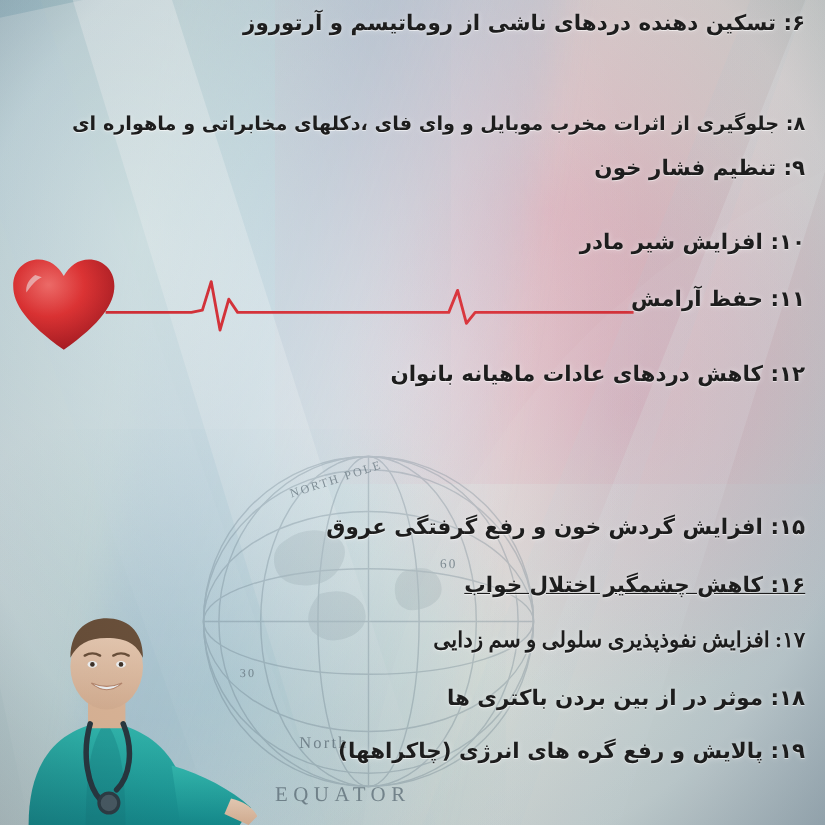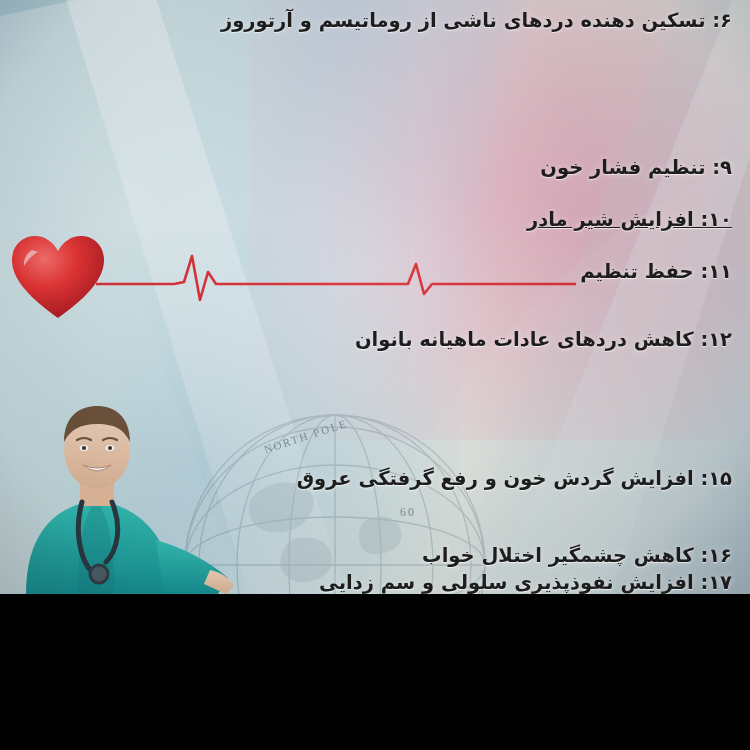--- a/index.html
+++ b/index.html
@@ -3,21 +3,21 @@
 <meta charset="utf-8">
 <style>
   html, body {
     margin: 0;
     padding: 0;
     background: #000;
   }
   #poster {
     position: relative;
     width: 750px;
-    height: 594px;
+    height: 750px;
     overflow: hidden;
     font-family: "DejaVu Sans", sans-serif;
     background: #f0abfc;
   }
 
   
   .bg-base {
     position: absolute;
     inset: 0;
     background:
@@ -254,22 +254,25 @@
 
     <path d="M78,138 C70,166 76,196 88,208" stroke="#24323a" stroke-width="5" fill="none" stroke-linecap="round"></path>
     <path d="M108,138 C118,162 114,186 102,198" stroke="#24323a" stroke-width="5" fill="none" stroke-linecap="round"></path>
     <circle cx="95" cy="210" r="9" fill="#4a5a63" stroke="#2b3840" stroke-width="3"></circle>
   </svg>
 
   <div class="bg-vignette"></div>
 
   <div class="list">
     <div class="line" style="top:10px;">۶: تسکین دهنده دردهای ناشی از روماتیسم و آرتوروز</div>
-    <div class="line" style="top:157px;">۹: تنظیم فشار خون</div>
-    <div class="line" style="top:209px;text-decoration:underline;">۱۰: افزایش شیر مادر</div>
-    <div class="line" style="top:261px;">۱۱: حفظ تنظیم</div>
+    <div class="line small" style="top:104px;">۸: جلوگیری از اثرات مخرب موبایل و وای فای ،دکلهای مخابراتی و ماهواره ای</div>
+    <div class="line" style="top:142px;">۹: تنظیم فشار خون</div>
+    <div class="line" style="top:209px;">۱۰: افزایش شیر مادر</div>
+    <div class="line" style="top:261px;">۱۱: حفظ آرامش</div>
     <div class="line" style="top:311px;margin-top:18px;">۱۲: کاهش دردهای عادات ماهیانه بانوان</div>
     <div class="line" style="top:468px;">۱۵: افزایش گردش خون و رفع گرفتگی عروق</div>
-    <div class="line" style="top:545px;">۱۶: کاهش چشمگیر اختلال خواب</div>
-    <div class="line" style="top:572px;">۱۷: افزایش نفوذپذیری سلولی و سم زدایی</div>
+    <div class="line" style="top:521px;text-decoration:underline;">۱۶: کاهش چشمگیر اختلال خواب</div>
+    <div class="line" style="top:572px;font-family:Liberation Serif, serif;">۱۷: افزایش نفوذپذیری سلولی و سم زدایی</div>
+    <div class="line" style="top:624px;">۱۸: موثر در از بین بردن باکتری ها</div>
+    <div class="line" style="top:672px;">۱۹: پالایش و رفع گره های انرژی (چاکراهها)</div>
   </div>
 
 </div>
 
 </body></html>

